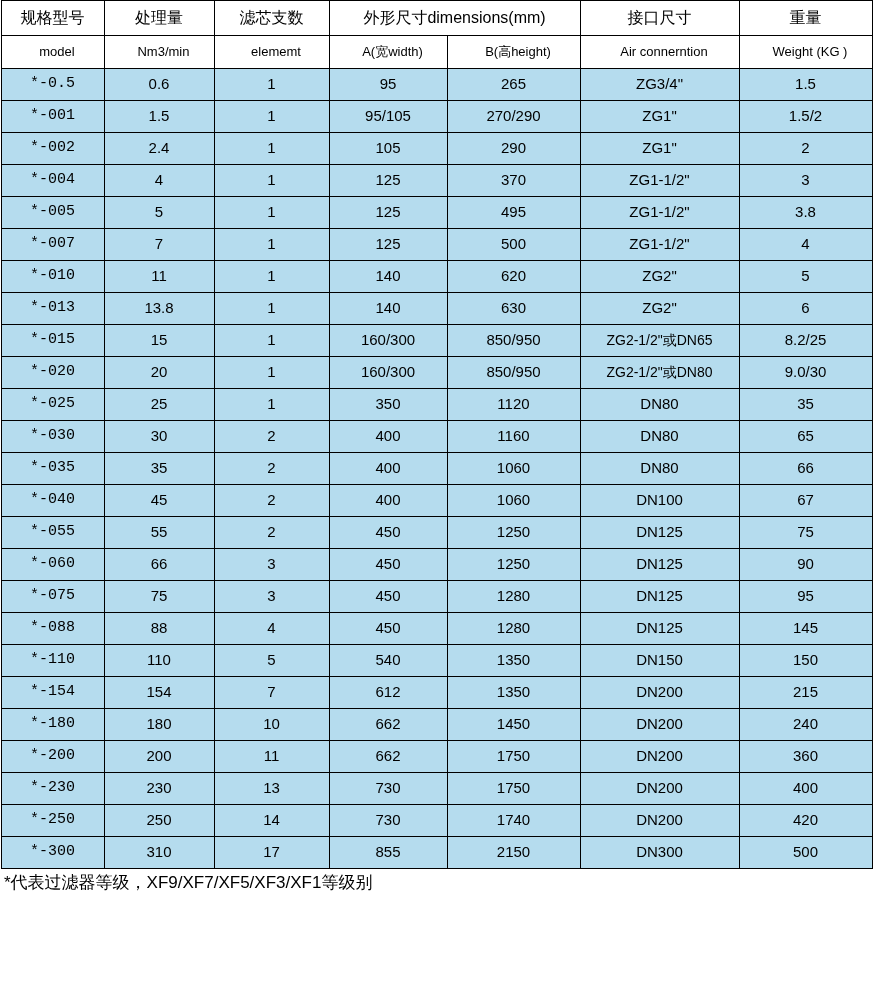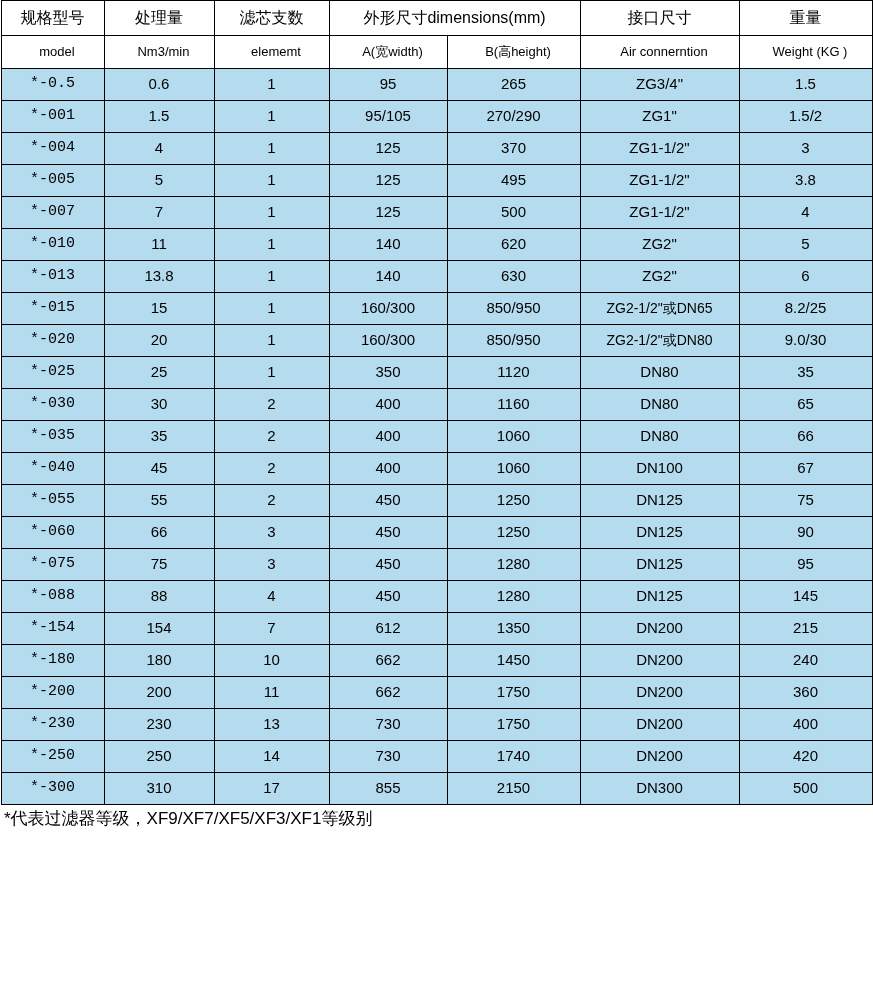--- a/index.html
+++ b/index.html
@@ -124,20 +124,29 @@
         <tr>
           <td class="model">*-001</td>
           <td>1.5</td>
           <td>1</td>
           <td>95/105</td>
           <td>270/290</td>
           <td>ZG1"</td>
           <td>1.5/2</td>
         </tr>
         <tr>
+          <td class="model">*-002</td>
+          <td>2.4</td>
+          <td>1</td>
+          <td>105</td>
+          <td>290</td>
+          <td>ZG1"</td>
+          <td>2</td>
+        </tr>
+        <tr>
           <td class="model">*-004</td>
           <td>4</td>
           <td>1</td>
           <td>125</td>
           <td>370</td>
           <td>ZG1-1/2"</td>
           <td>3</td>
         </tr>
         <tr>
           <td class="model">*-005</td>
@@ -259,20 +268,29 @@
         <tr>
           <td class="model">*-088</td>
           <td>88</td>
           <td>4</td>
           <td>450</td>
           <td>1280</td>
           <td>DN125</td>
           <td>145</td>
         </tr>
         <tr>
+          <td class="model">*-110</td>
+          <td>110</td>
+          <td>5</td>
+          <td>540</td>
+          <td>1350</td>
+          <td>DN150</td>
+          <td>150</td>
+        </tr>
+        <tr>
           <td class="model">*-154</td>
           <td>154</td>
           <td>7</td>
           <td>612</td>
           <td>1350</td>
           <td>DN200</td>
           <td>215</td>
         </tr>
         <tr>
           <td class="model">*-180</td>

